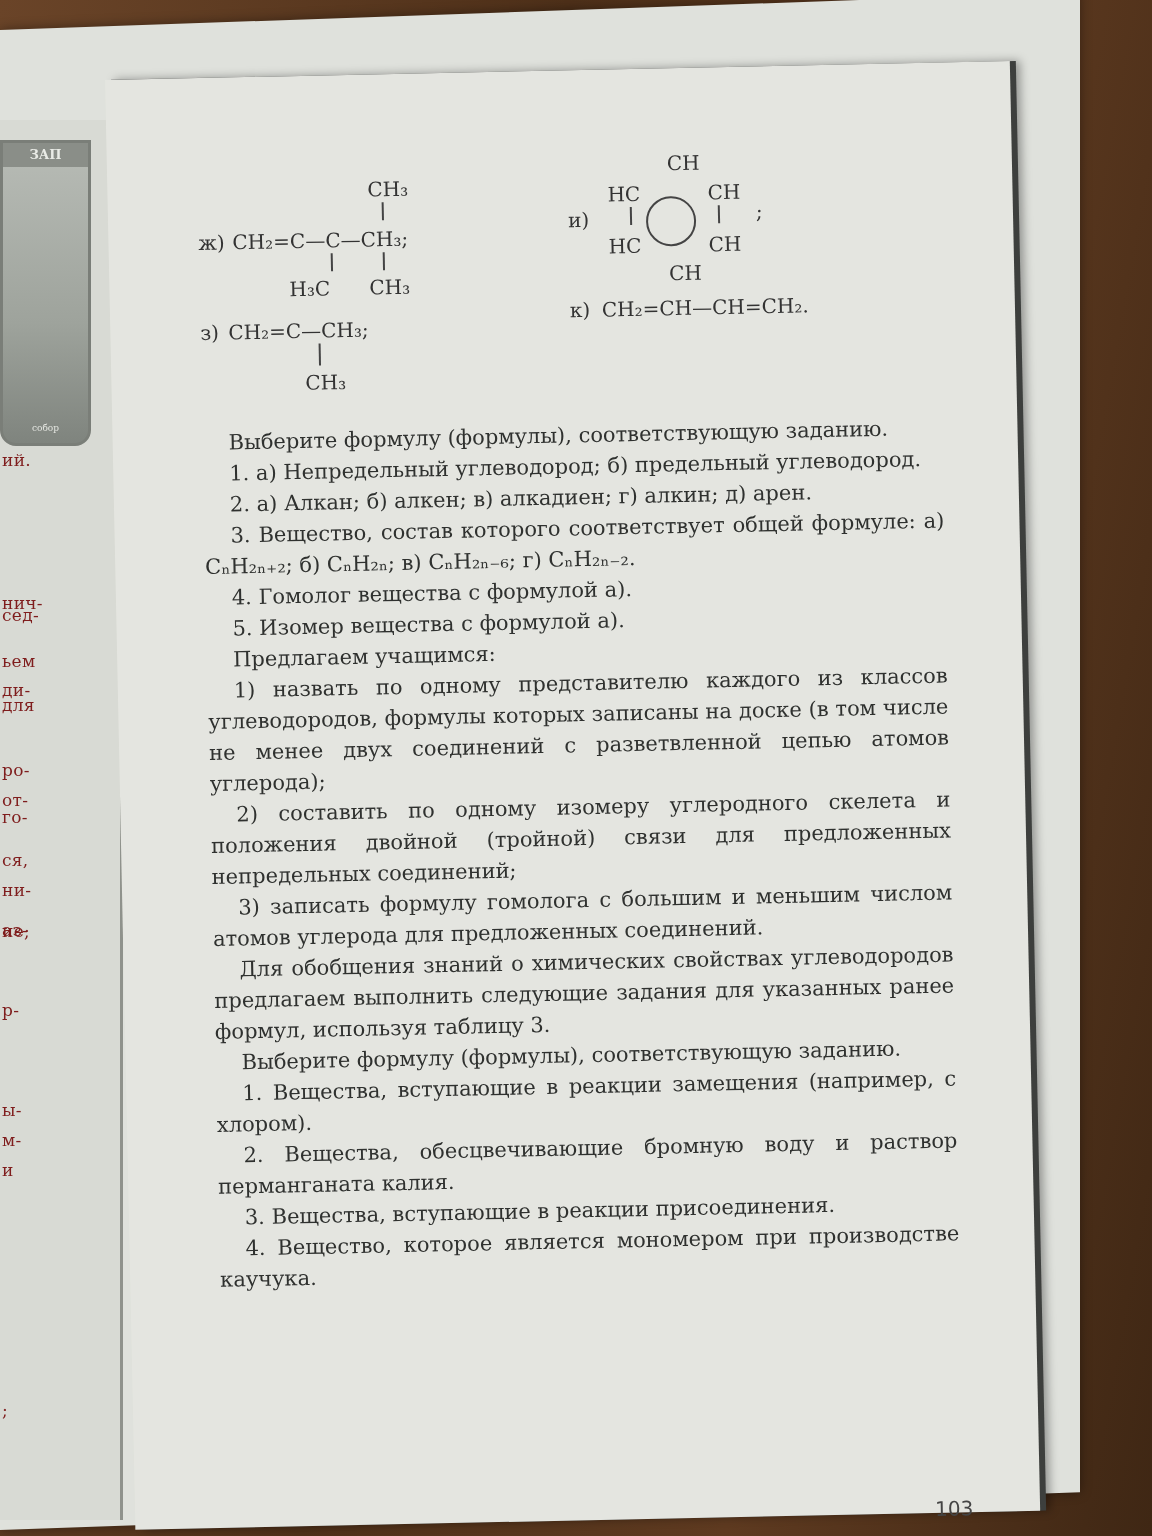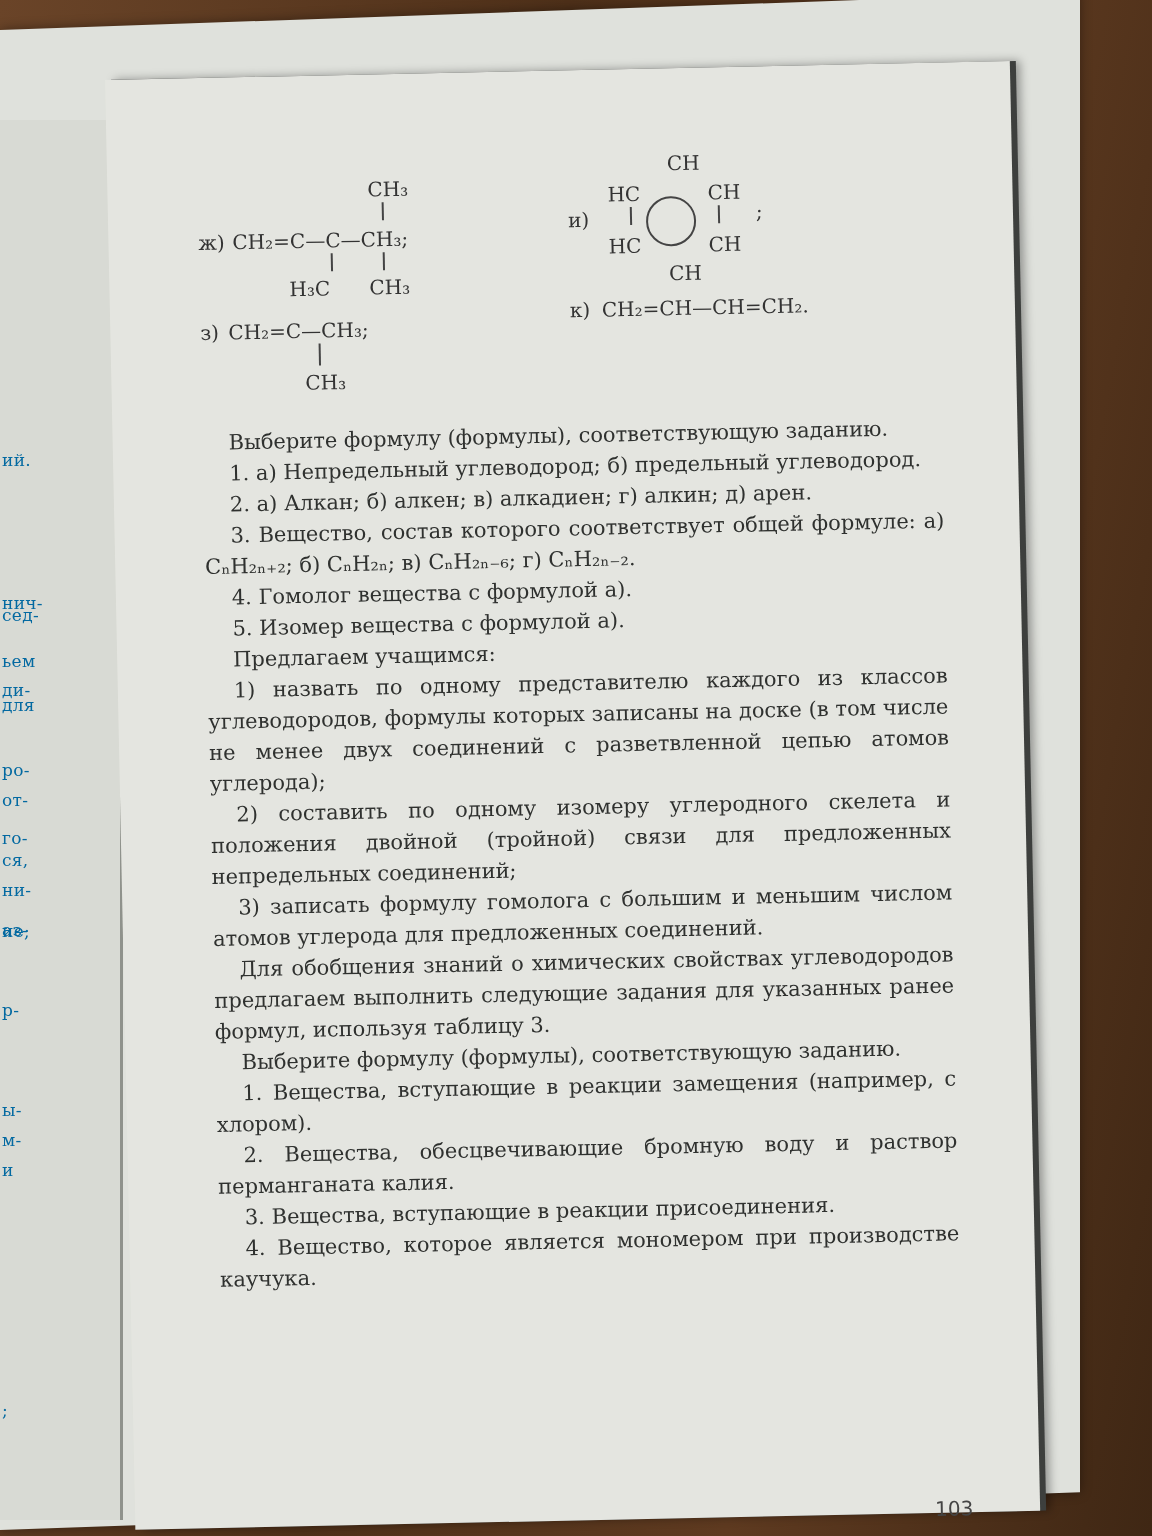--- a/index.html
+++ b/index.html
@@ -11,50 +11,54 @@
      background:#dfe1dc;transform:skewY(-2deg);transform-origin:0 0;
      box-shadow:0 0 12px rgba(0,0,0,.4);}
   .left-page{position:absolute;left:-20px;top:120px;width:140px;height:1400px;
      background:#d8dad4;border-right:3px solid #8f928c;}
   .left-page .thumb{position:absolute;left:20px;top:20px;width:85px;height:300px;
      background:linear-gradient(180deg,#b8bcb6,#9ea39c 60%,#7f847e);
      border-radius:0 0 16px 16px;border:3px solid #7a7e78;}
   .left-page .thumb .tag{position:absolute;left:0;top:0;width:85px;height:24px;
      background:#8a8e88;color:#e9ebe6;font-size:13px;text-align:center;line-height:24px;font-weight:bold;}
   .left-page .thumb .tag2{position:absolute;left:0;bottom:10px;width:85px;color:#e4e6e1;font-size:9px;text-align:center;}
-  .left-frag{position:absolute;left:22px;font-size:17px;color:#0369a1;letter-spacing:.3px;}
+  .left-frag{position:absolute;left:22px;font-size:17px;color:#7f1d1d;letter-spacing:.3px;}
   .main-page{position:absolute;left:105px;top:80px;width:905px;height:1450px;
      background:#e4e5e0;transform:rotate(-1.2deg);transform-origin:0 0;
      box-shadow:6px 0 0 #3d3f3d, 10px 0 10px rgba(0,0,0,.35);}
   .content{position:absolute;left:90px;top:90px;width:740px;color:#2f312f;font-size:21px;line-height:31px;}
   .chem{position:relative;height:260px;}
   .f{position:absolute;white-space:nowrap;font-size:20px;color:#333;}
   .vbar{position:absolute;width:1.5px;background:#444;}
   .ring{position:absolute;width:46px;height:46px;border:2px solid #444;border-radius:50%;}
   p{margin:0;text-align:justify;}
   .ind{text-indent:26px;}
   .hang{text-indent:26px;}
   .pagenum{position:absolute;left:800px;bottom:-8px;font-family:"DejaVu Sans","Liberation Sans",sans-serif;font-size:20px;color:#444;}
 </style>
 </head>
 <body>
 
 <div class="table-bg"></div>
 <div class="under-page"></div>
 
 <div class="left-page">
+  <div class="thumb">
+    <div class="tag">ЗАП</div>
+    <div class="tag2">собор</div>
+  </div>
   <div class="left-frag" style="top:330px">ий.</div>
   <div class="left-frag" style="top:473px">нич-</div>
   <div class="left-frag" style="top:485px">сед-</div>
   <div class="left-frag" style="top:531px">ьем</div>
   <div class="left-frag" style="top:560px">ди-</div>
   <div class="left-frag" style="top:575px">для</div>
   <div class="left-frag" style="top:640px">ро-</div>
   <div class="left-frag" style="top:670px">от-</div>
-  <div class="left-frag" style="top:708px">го-</div>
+  <div class="left-frag" style="top:687px">го-</div>
   <div class="left-frag" style="top:730px">ся,</div>
   <div class="left-frag" style="top:760px">ни-</div>
   <div class="left-frag" style="top:800px">аз-</div>
   <div class="left-frag" style="top:801px">ие;</div>
   <div class="left-frag" style="top:880px">р-</div>
   <div class="left-frag" style="top:980px">ы-</div>
   <div class="left-frag" style="top:1010px">м-</div>
   <div class="left-frag" style="top:1040px">и</div>
   <div class="left-frag" style="top:1280px">;</div>
 </div>

